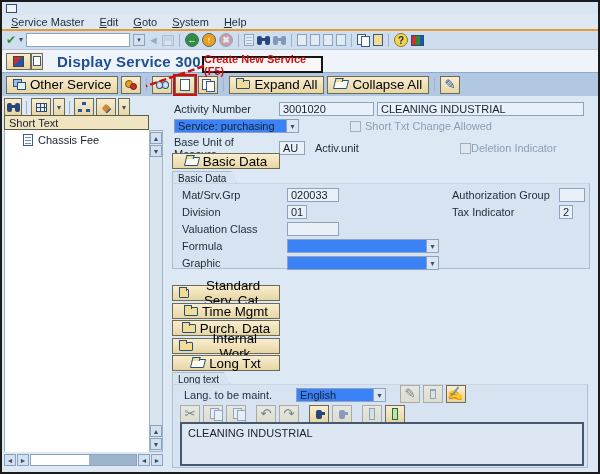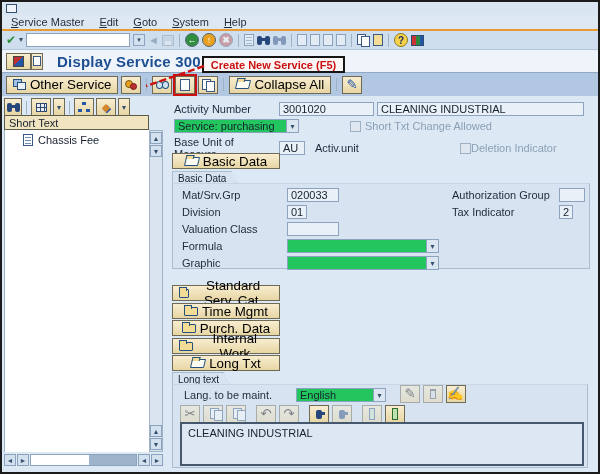--- a/index.html
+++ b/index.html
@@ -65,21 +65,21 @@
   .dots::after { content:""; position:absolute; right:0; bottom:0; width:5px; height:5px; border-radius:50%; background:#c03030; border:1px solid #701818; }
   .disk { width:12px; height:11px; background:#b9c8d8; border:1px solid #8396ab; position:relative; }
   .disk::after { content:""; position:absolute; left:2px; bottom:0; width:6px; height:4px; background:#e8eef5; }
   .trash { width:9px; height:10px; border:1px solid #555; border-top:2px solid #555; background:#d8dee6; }
   .diam { color:#d4882a; font-size:11px; text-shadow:1px 1px 0 #2456a8; }
 
   
   .fld { background:#e9f0f8; border:1px solid #8ba3be; height:14px; display:flex; align-items:center; padding:0 3px; color:#16212e; }
   .fld.white { background:#fff; }
   .combo { display:flex; height:14px; }
-  .combo .val { flex:1; background:#22c55e; border:1px solid #8ba3be; border-right:none; display:flex; align-items:center; padding:0 3px; }
+  .combo .val { flex:1; background:#3b82f6; border:1px solid #8ba3be; border-right:none; display:flex; align-items:center; padding:0 3px; }
   .combo .dd { width:13px; background:#dce6f1; border:1px solid #8ba3be; display:flex; align-items:center; justify-content:center; font-size:8px; color:#35506e; }
   .lbl { color:#1c2b3a; }
   .dis-lbl { color:#8ba0b5; }
   .chk { width:11px; height:11px; background:#dfe8f1; border:1px solid #9db0c4; display:inline-block; }
 
   
   .lp-tools { left:2px; top:96px; width:162px; height:18px; display:flex; align-items:center; gap:2px; }
   .lp-header { left:2px; top:113px; width:145px; height:15px; background:#f1e4c0; border:1px solid #5c5c4a; display:flex; align-items:center; padding-left:4px; font-weight:normal; }
   .tree { left:2px; top:128px; width:145px; height:322px; background:#fff; border-left:1px solid #9fb2c6; }
   .treeitem { display:flex; align-items:flex-start; gap:5px; padding:4px 0 0 18px; }
@@ -92,21 +92,21 @@
 
   
   .rp { left:168px; top:94px; width:424px; height:378px; }
   .grpbox { position:absolute; border:1px solid #aabccd; border-top:1px solid #c8d6e4; background:#d7e3f0; }
   .tab { position:absolute; height:13px; background:#d7e3f0; border:1px solid #aabccd; border-bottom:none; padding:0 10px 0 5px; font-size:10px; display:flex; align-items:center; clip-path:polygon(0 0, calc(100% - 6px) 0, 100% 100%, 0 100%); }
   .secbtn { position:absolute; left:2px; width:108px; height:16px; }
   .ta { position:absolute; background:#dde7f3; border:2px solid #45586d; padding:3px 6px; }
   .ebtn { width:20px; height:18px; }
 
   
-  .anno { position:absolute; left:200px; top:54px; width:143px; height:17px; background:#fbf6f6; border:2px solid #151515; color:#cc1111; font-weight:bold; display:flex; align-items:center; justify-content:center; font-size:11px; }
+  .anno { position:absolute; left:200px; top:54px; width:121px; height:17px; background:#fbf6f6; border:2px solid #151515; color:#cc1111; font-weight:bold; display:flex; align-items:center; justify-content:center; font-size:11px; }
   .redbox { box-shadow:0 0 0 2px #cc1111; }
   svg.arrow { position:absolute; left:130px; top:58px; width:80px; height:30px; pointer-events:none; }
 </style>
 </head>
 <body>
 
 <div id="screen">
 
   <div class="abs titlestrip">
     <span class="abs" style="left:4px;top:2px;width:11px;height:9px;border:1px solid #35506e;background:#eef4fa;"></span>
@@ -185,20 +185,24 @@
         <span class="pg"></span>
       </button>
     <button class="bbtn ibtn">
         <span class="pg2" style="width:12px;height:12px;">
           <i></i>
           <b></b>
         </span>
       </button>
     <span class="sep"></span>
     <button class="bbtn">
+      <span class="fold"></span>
+      <span>Expand All</span>
+    </button>
+    <button class="bbtn">
       <span class="fold open"></span>
       <span>Collapse All</span>
     </button>
     <span class="sep"></span>
     <button class="bbtn ibtn">
         <span class="glyph" style="color:#2456a8;">✎</span>
       </button>
   </div>
 
   <div class="anno">Create New Service (F5)</div>

